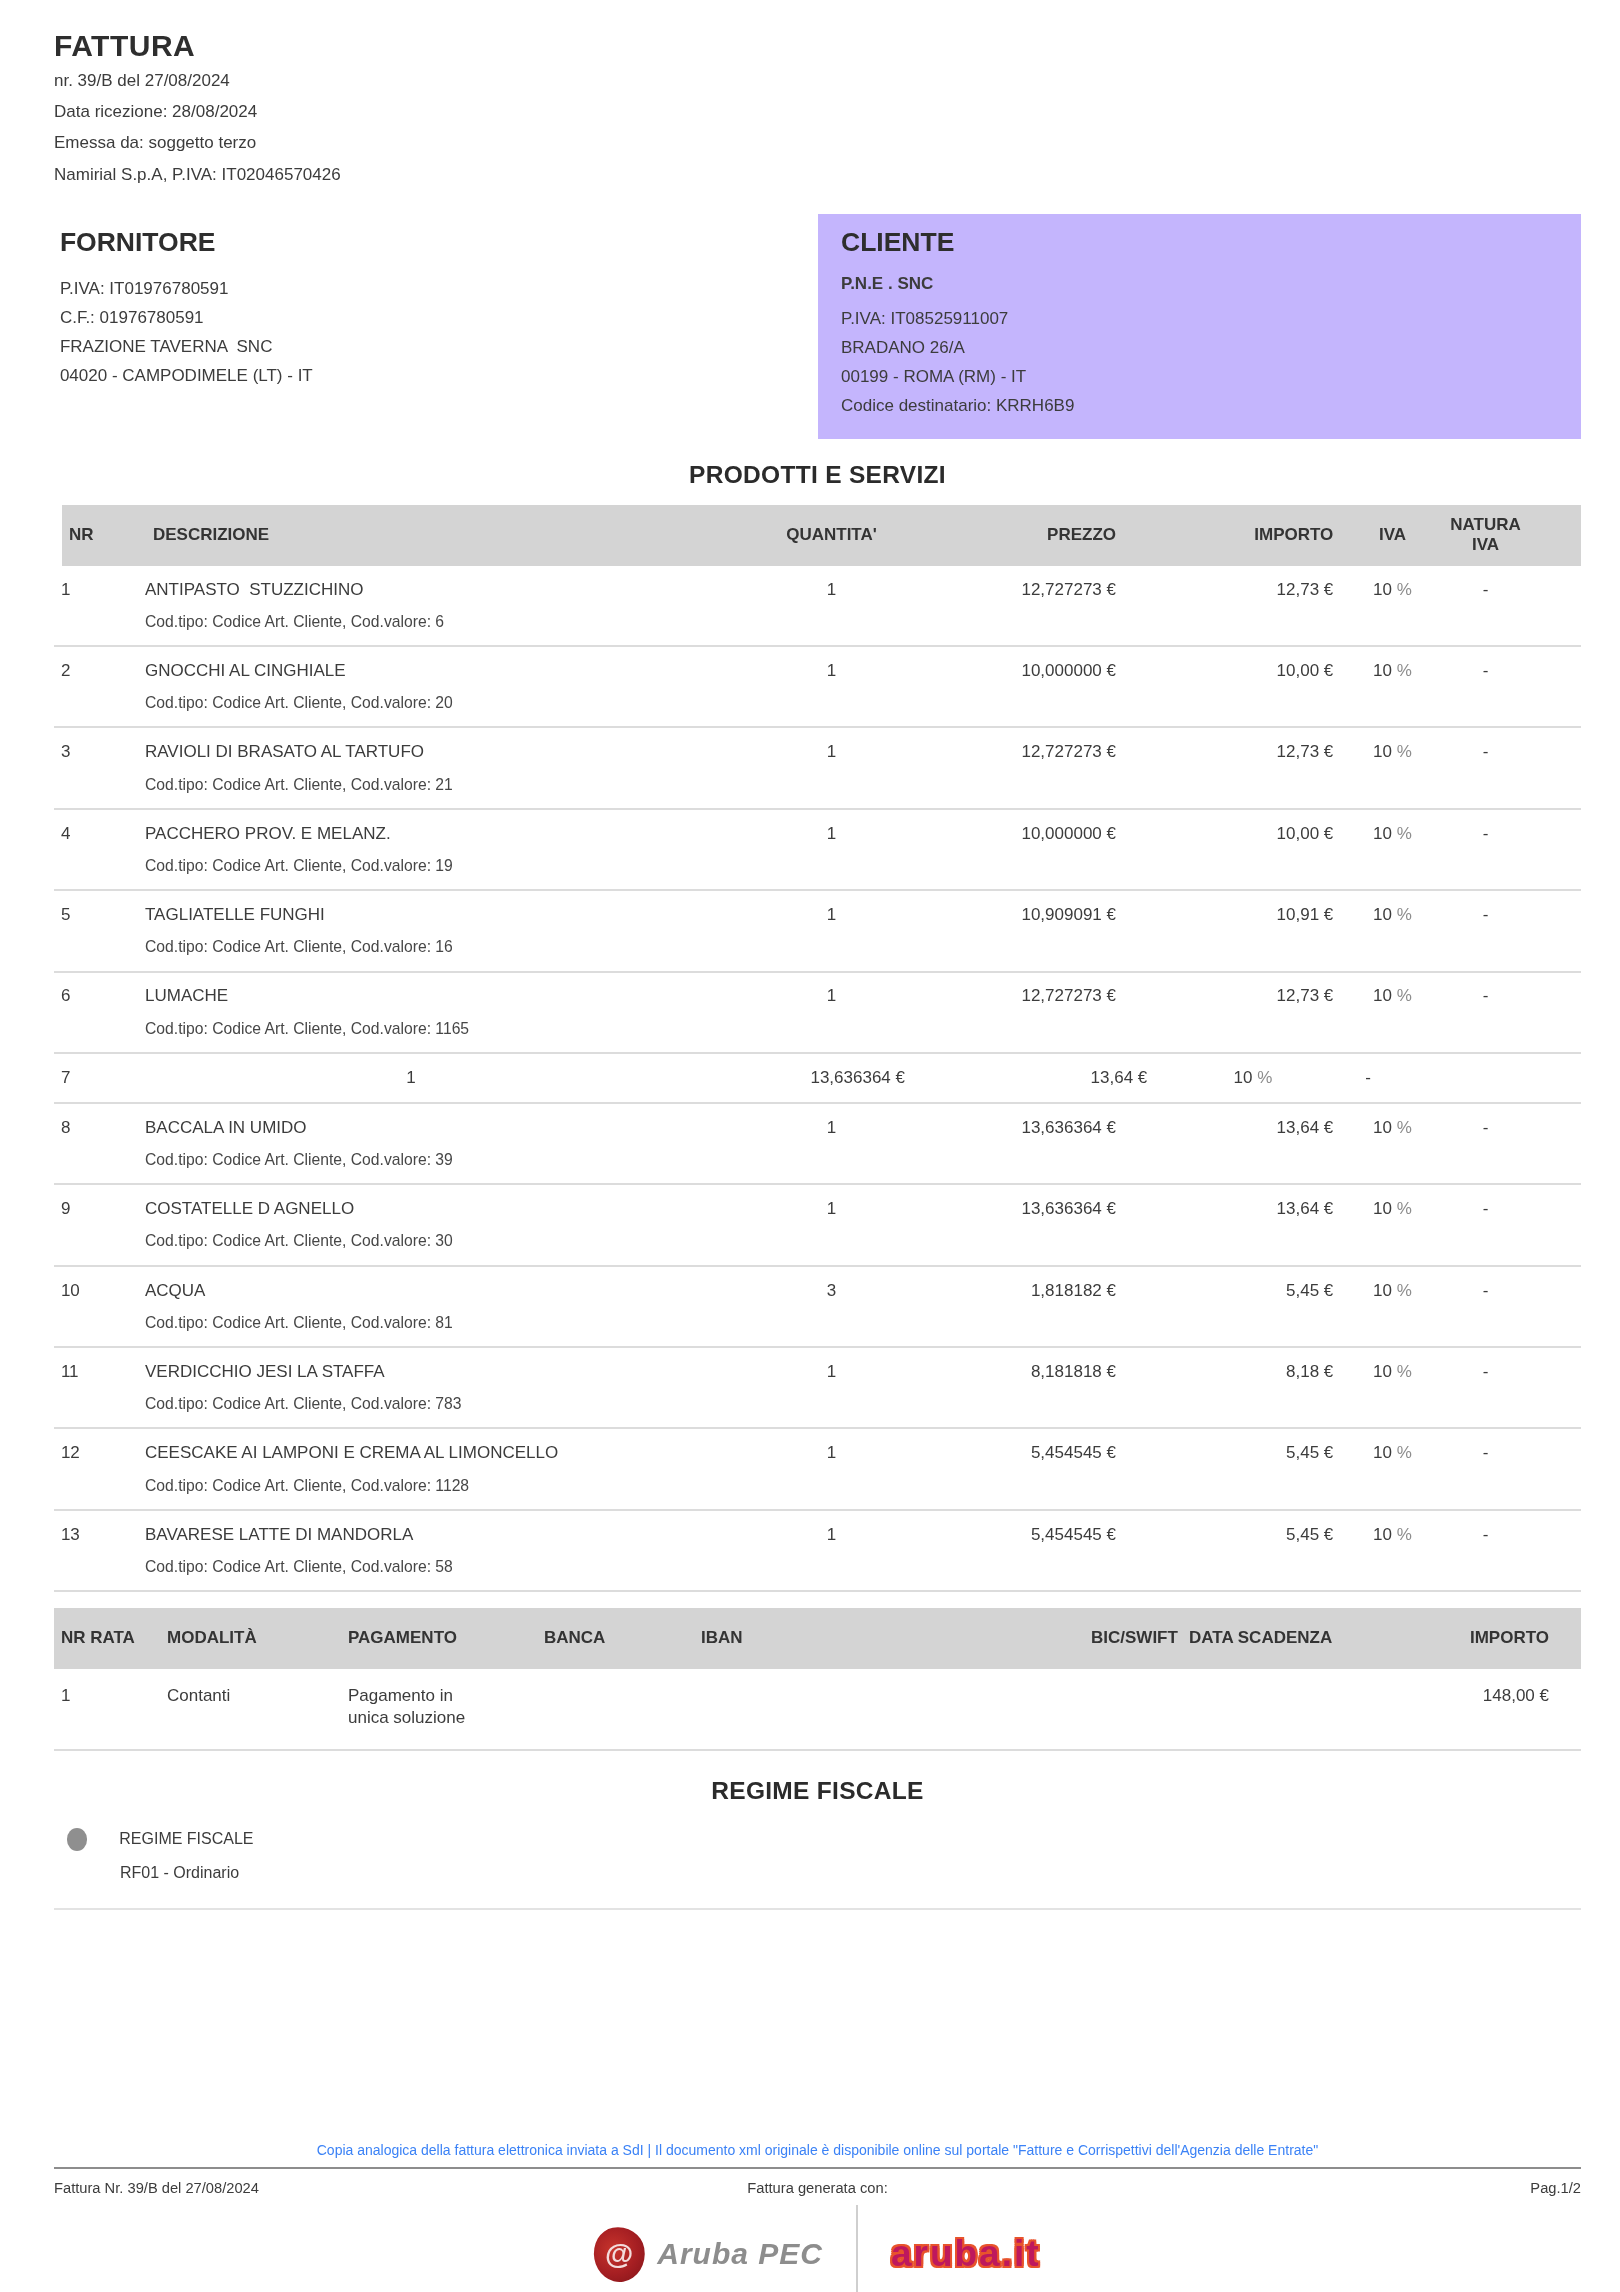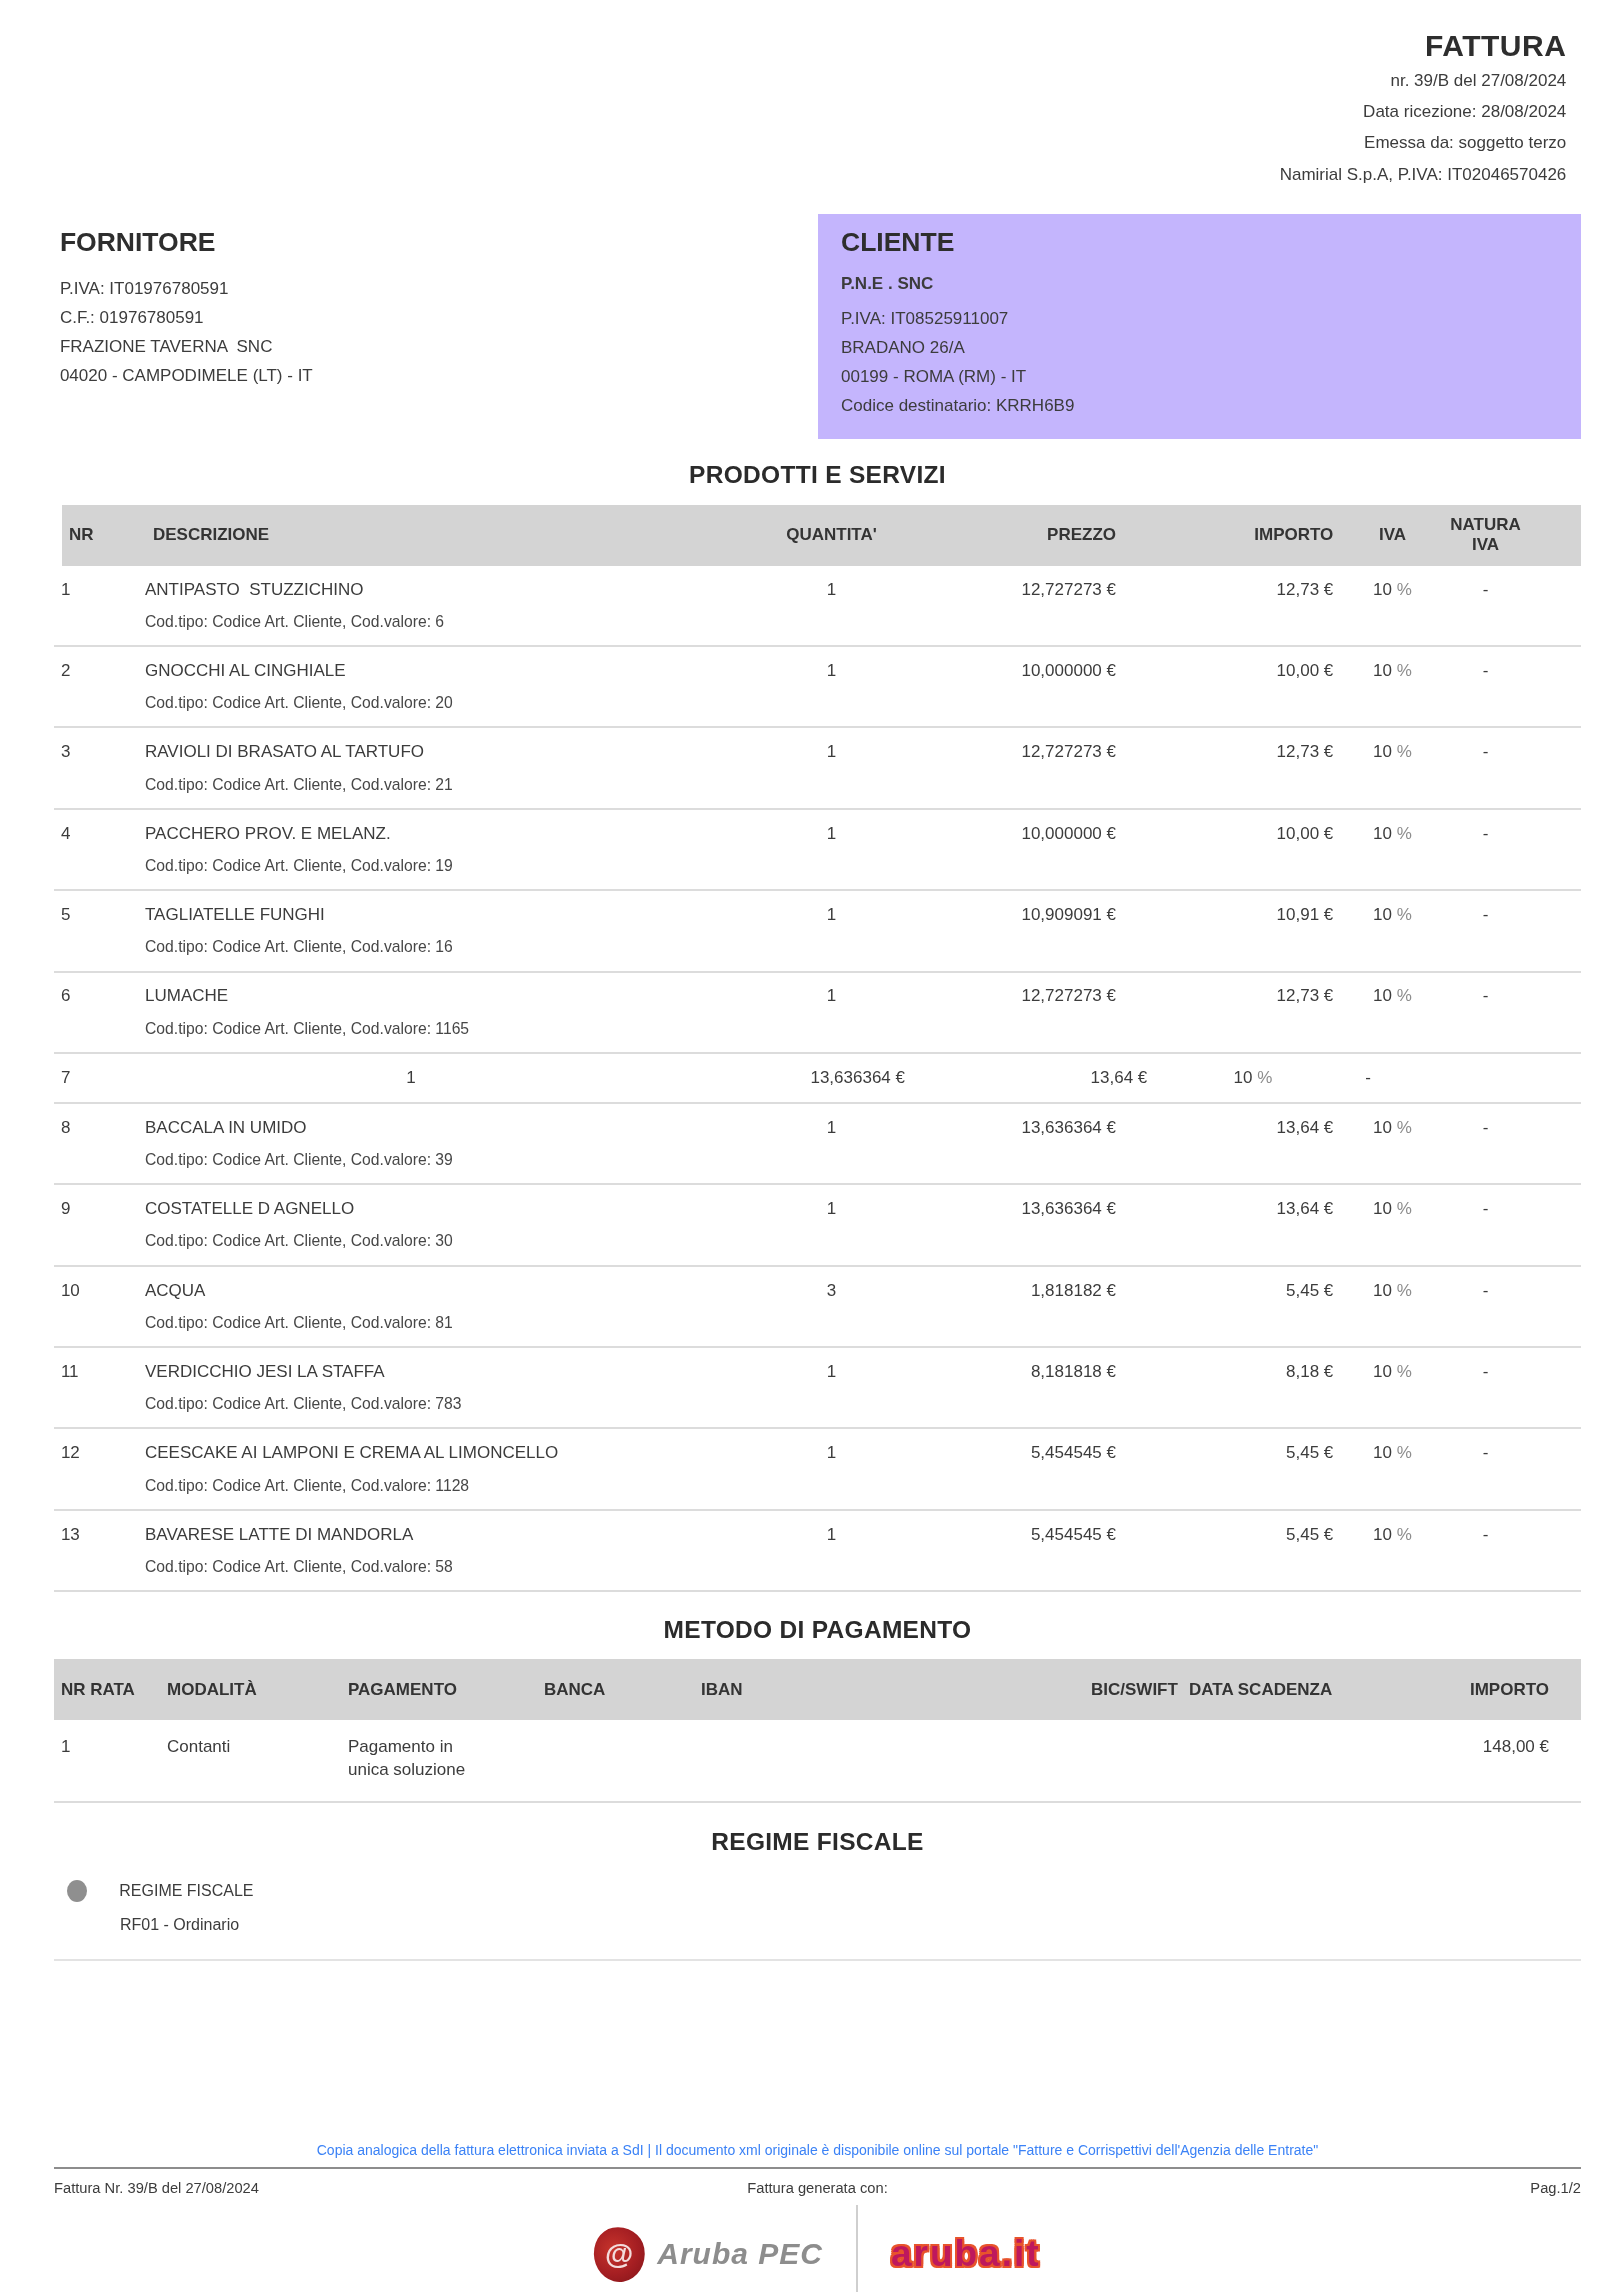--- a/index.html
+++ b/index.html
@@ -4,21 +4,21 @@
 <style>
   * { margin:0; padding:0; box-sizing:border-box; }
   html,body { background:#ffffff; }
   body { font-family:"Liberation Sans", sans-serif; color:#3c3c3c; }
   .page {
     position:relative; width:1620px; height:2293px; margin:0 auto;
     background:#ffffff; padding:29px 39px 0 54px; overflow:hidden;
   }
 
   
-  .hdr { text-align:right; padding-right:14.7px; }
+  .hdr { text-align:left; padding-right:14.7px; }
   .hdr h1 { font-size:30px; font-weight:bold; color:#2e2e2e; letter-spacing:0.5px; }
   .hdr .meta { font-size:17px; line-height:27.4px; color:#3c3c3c; margin-top:3.9px; }
 
   
   .parties { display:flex; margin-top:25.5px; }
   .party { width:50%; padding:13.7px 0 19.6px 5.9px; }
   .party.cliente { background:#c4b5fd; padding:13.7px 23.5px 19.6px 23.5px; }
   .party h2 { font-size:26.5px; font-weight:bold; color:#2e2e2e; margin-bottom:15.7px; }
   .party .pname { font-size:17px; font-weight:bold; margin-bottom:9.8px; }
   .party .pline { font-size:17px; line-height:29px; }
@@ -290,21 +290,20 @@
         <div class="sub">Cod.tipo: Codice Art. Cliente, Cod.valore: 58</div>
       </div>
       <div class="cell-qty">1</div>
       <div class="cell-prz">5,454545 €</div>
       <div class="cell-imp">5,45 €</div>
       <div class="cell-iva"><span>10</span><span class="pct">%</span></div>
       <div class="cell-nat">-</div>
     </div>
   </div>
 
-  <div class="sec-title pay-title">METODO DI PAGAMENTO</div>
 
   <div class="paygrid payhead">
     <div class="pc-nr">NR RATA</div>
     <div>MODALITÀ</div>
     <div>PAGAMENTO</div>
     <div>BANCA</div>
     <div>IBAN</div>
     <div class="pc-bic">BIC/SWIFT</div>
     <div>DATA SCADENZA</div>
     <div class="pc-imp">IMPORTO</div>

